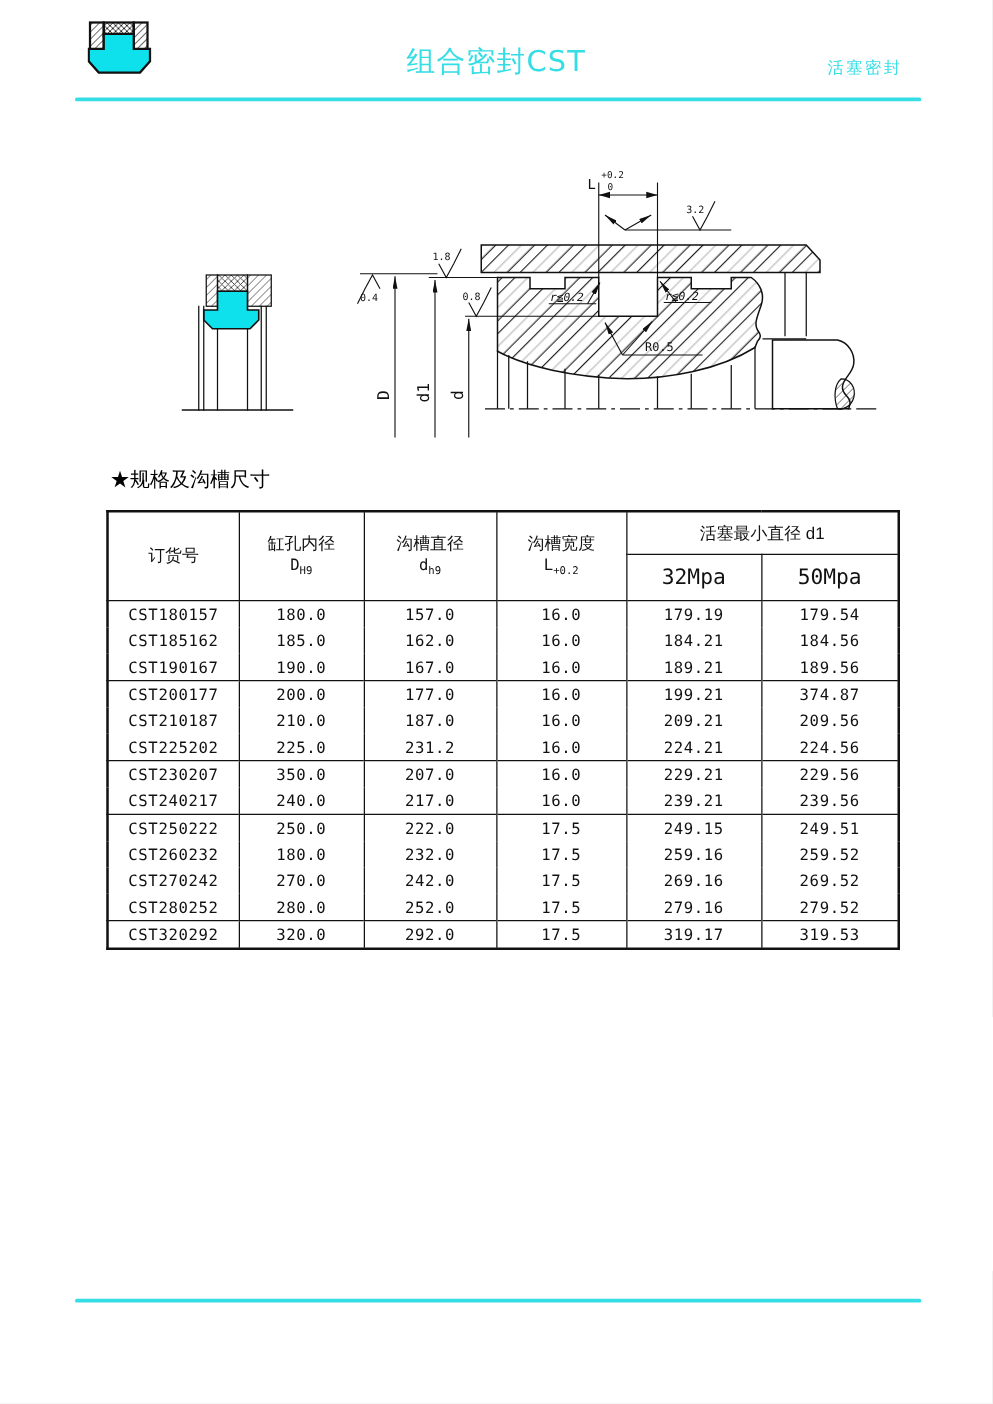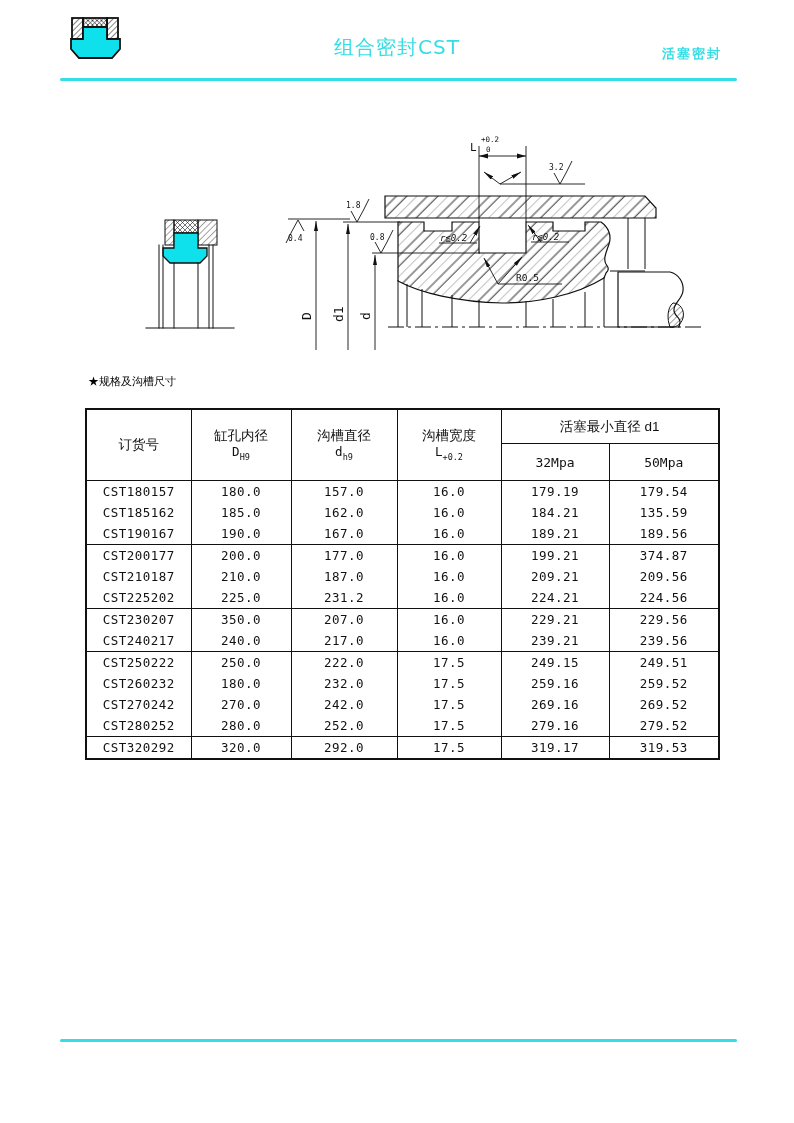--- a/index.html
+++ b/index.html
@@ -4,53 +4,53 @@
 <style>
   html,body{margin:0;padding:0;background:#e8e8e8;}
   .page{
     position:relative;width:794px;height:1123px;margin:0 auto;
     background:#ffffff;overflow:hidden;
     font-family:"Liberation Sans",sans-serif;color:#111;
   }
   .logo{position:absolute;left:70px;top:16px;}
   .doc-title{
     position:absolute;left:0;right:0;top:34px;text-align:center;
-    font-size:20px;letter-spacing:1px;color:var(--accent);
+    font-size:23px;letter-spacing:1px;color:var(--accent);
     font-family:"DejaVu Sans",sans-serif;font-weight:500;
   }
   .corner-label{
     position:absolute;right:72px;top:45px;
-    font-size:13px;font-weight:bold;letter-spacing:2px;color:var(--accent);
+    font-size:13px;font-weight:normal;letter-spacing:2px;color:var(--accent);
   }
   .rule{position:absolute;left:60px;width:677px;height:3px;background:var(--accent);border-radius:2px;}
   .rule.top{top:78px;}
   .rule.bottom{top:1039px;}
   .drawing{position:absolute;left:140px;top:116px;}
   .section-title{
-    position:absolute;left:88px;top:374px;font-size:11px;color:#000;
+    position:absolute;left:88px;top:374px;font-size:16px;color:#000;
   }
   .spec-table{
     position:absolute;left:85px;top:408px;width:633px;
     border-collapse:collapse;table-layout:fixed;
     border:2px solid #111;
   }
   .spec-table th,.spec-table td{
     border-left:1px solid #111;border-right:1px solid #111;
     text-align:center;vertical-align:middle;padding:0;
   }
   .spec-table thead th{
     border-bottom:1px solid #111;border-top:1px solid #111;
     font-weight:normal;font-size:13.5px;
   }
   .spec-table thead tr.tier-1 th{height:33px;}
   .spec-table thead tr.tier-2 th{height:36px;}
   .spec-table thead th.two-line{line-height:1.25;}
   .spec-table thead .sym{font-family:"DejaVu Sans Mono",monospace;font-size:12.5px;}
   .spec-table thead .sym sub{font-size:8.5px;text-align:center;}
-  .spec-table thead th.mpa{font-family:"DejaVu Sans Mono",monospace;font-size:13px;}
+  .spec-table thead th.mpa{font-family:"DejaVu Sans Mono",monospace;font-size:17px;}
   .spec-table tbody td{
     height:21px;font-family:"DejaVu Sans Mono",monospace;
     font-size:12.5px;letter-spacing:0.5px;
     border-top:none;border-bottom:none;
   }
   .spec-table tbody tr.group-start td{border-top:1.6px solid #111;}
   svg text{font-family:"DejaVu Sans Mono",monospace;fill:#111;}
 </style>
 </head>
 <body>
@@ -238,21 +238,21 @@
           <td>16.0</td>
           <td>179.19</td>
           <td>179.54</td>
         </tr>
         <tr>
           <td>CST185162</td>
           <td>185.0</td>
           <td>162.0</td>
           <td>16.0</td>
           <td>184.21</td>
-          <td>135.59</td>
+          <td>184.56</td>
         </tr>
         <tr>
           <td>CST190167</td>
           <td>190.0</td>
           <td>167.0</td>
           <td>16.0</td>
           <td>189.21</td>
           <td>189.56</td>
         </tr>
         <tr class="group-start">

